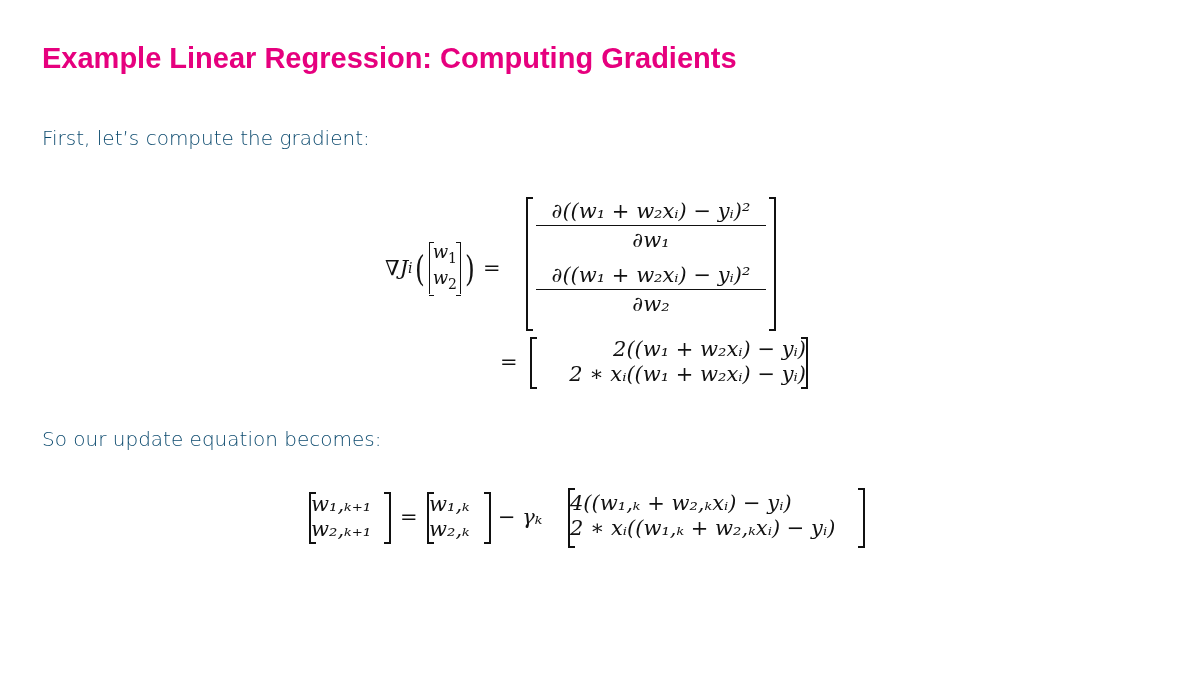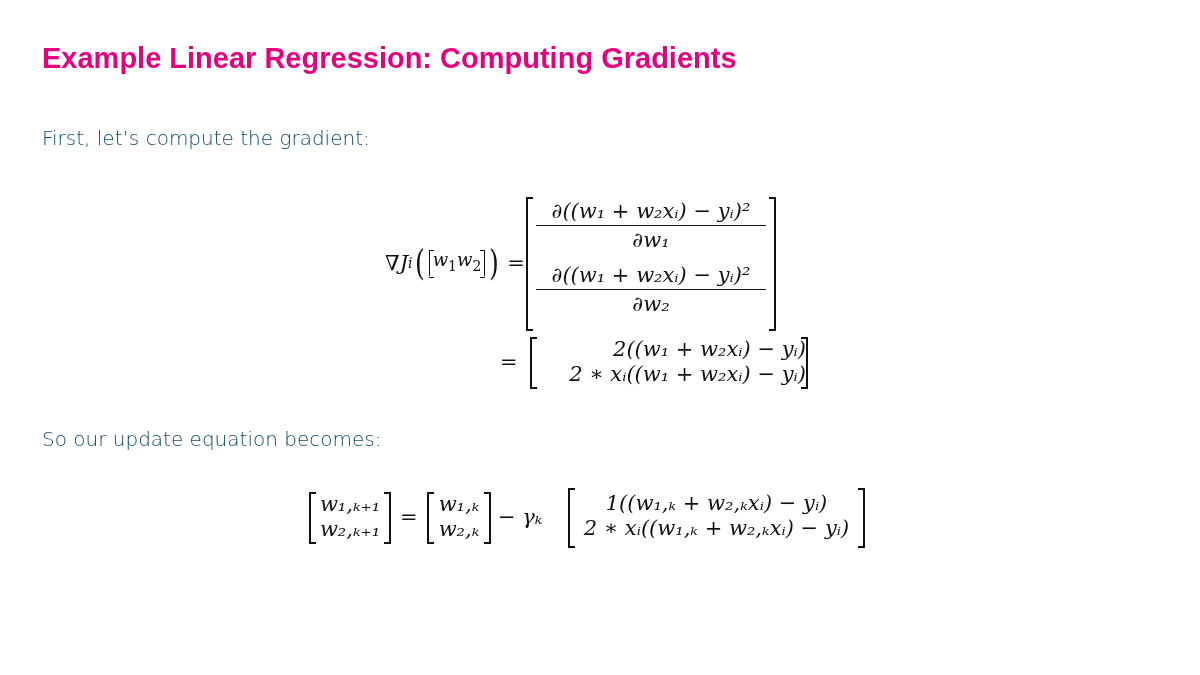--- a/index.html
+++ b/index.html
@@ -10,21 +10,21 @@
     .t2 { top: 427px; }
     .slide-num { position: absolute; left: 42px; top: 676px; font-size: 10px; color: #999; font-family: Liberation Serif, serif; }
 
     .math { font-family: "DejaVu Serif", serif; color: #111; font-size: 21px; position: absolute; }
     .it { font-style: italic; }
     .sub { font-size: 14px; vertical-align: -5px; font-style: normal; }
     .subi { font-size: 14px; vertical-align: -5px; font-style: italic; }
 
     
     .eq1-lhs { left: 385px; top: 242px; display: flex; align-items: center; }
-    .small-mat { display: inline-flex; flex-direction: row; border-left: 1.5px solid #111; border-right: 1.5px solid #111; padding: 0 3px; margin: 0 2px; line-height: 20px; position: relative; font-size: 18px; }
+    .small-mat { display: inline-flex; flex-direction: column; border-left: 1.5px solid #111; border-right: 1.5px solid #111; padding: 0 3px; margin: 0 2px; line-height: 20px; position: relative; font-size: 18px; }
     .small-mat::before, .small-mat::after { content: ""; position: absolute; width: 5px; height: 100%; top: 0; border-top: 1.5px solid #111; border-bottom: 1.5px solid #111; }
     .small-mat::before { left: -1px; }
     .small-mat::after { right: -1px; }
     .paren { font-size: 36px; font-weight: 200; transform: scaleX(0.7); display: inline-block; }
 
     .bigmat { position: absolute; border-left: 2px solid #111; border-right: 2px solid #111; }
     .bigmat::before, .bigmat::after { content: ""; position: absolute; top: 0; width: 7px; height: 100%; border-top: 2px solid #111; border-bottom: 2px solid #111; box-sizing: border-box; }
     .bigmat::before { left: -2px; }
     .bigmat::after { right: -2px; }
     .m1 { left: 526px; top: 197px; width: 246px; height: 134px; }
@@ -34,21 +34,21 @@
     .f1 { top: 2px; }
     .f2 { top: 66px; }
 
     .eq-sign { position: absolute; }
     .m2 { left: 530px; top: 337px; width: 274px; height: 52px; }
     .m2 .row { text-align: right; line-height: 25px; white-space: nowrap; }
 
     .m3a { left: 309px; top: 492px; width: 78px; height: 52px; }
     .m3b { left: 427px; top: 492px; width: 60px; height: 52px; }
     .m3c { left: 568px; top: 488px; width: 293px; height: 60px; }
-    .mrow { text-align: center; line-height: 25px; white-space: nowrap; }
+    .mrow { text-align: left; line-height: 25px; white-space: nowrap; }
   </style>
 </head>
 <body>
 
 <div class="title">Example Linear Regression: Computing Gradients</div>
 
 <div class="body-text t1">First, let’s compute the gradient:</div>
 
 <div class="math eq1-lhs">
   <span>∇</span>
@@ -86,17 +86,17 @@
   <div class="mrow it">w₁,ₖ₊₁</div>
   <div class="mrow it">w₂,ₖ₊₁</div>
 </div>
 <div class="math eq-sign" style="left:400px; top:505px;">=</div>
 <div class="math bigmat m3b">
   <div class="mrow it">w₁,ₖ</div>
   <div class="mrow it">w₂,ₖ</div>
 </div>
 <div class="math eq-sign it" style="left:498px; top:505px;">− γₖ</div>
 <div class="math bigmat m3c">
-  <div class="mrow it" style="margin-top:3px">1((w₁,ₖ + w₂,ₖxᵢ) − yᵢ)</div>
+  <div class="mrow it" style="margin-top:3px">4((w₁,ₖ + w₂,ₖxᵢ) − yᵢ)</div>
   <div class="mrow it">2 ∗ xᵢ((w₁,ₖ + w₂,ₖxᵢ) − yᵢ)</div>
 </div>
 
 <div class="slide-num">26</div>
 
 </body></html>

